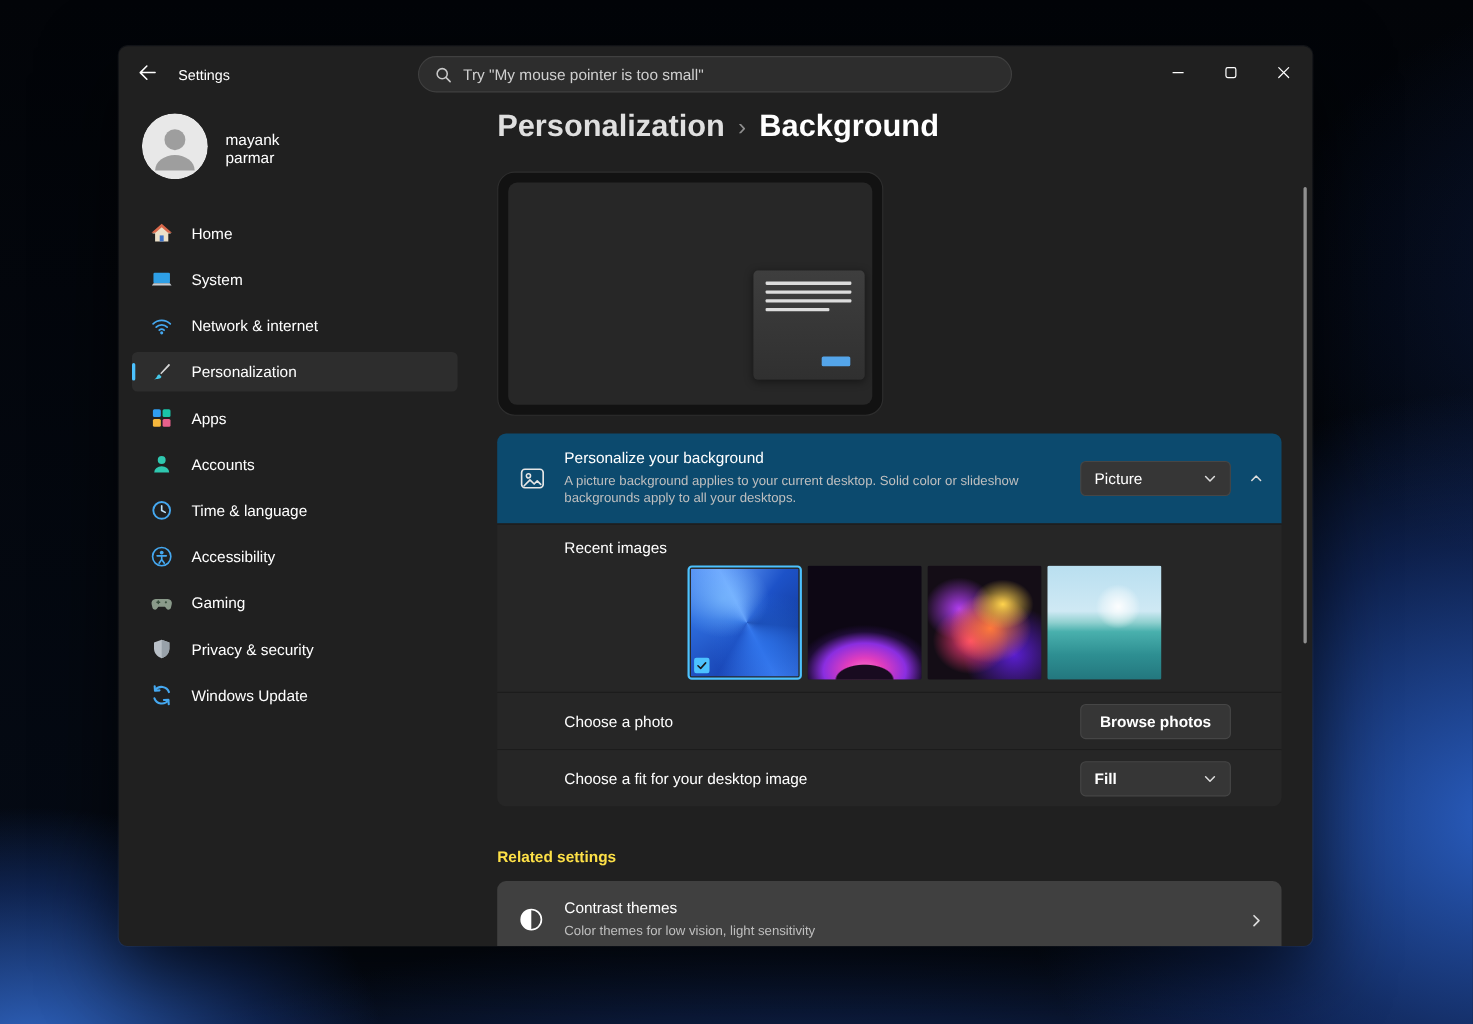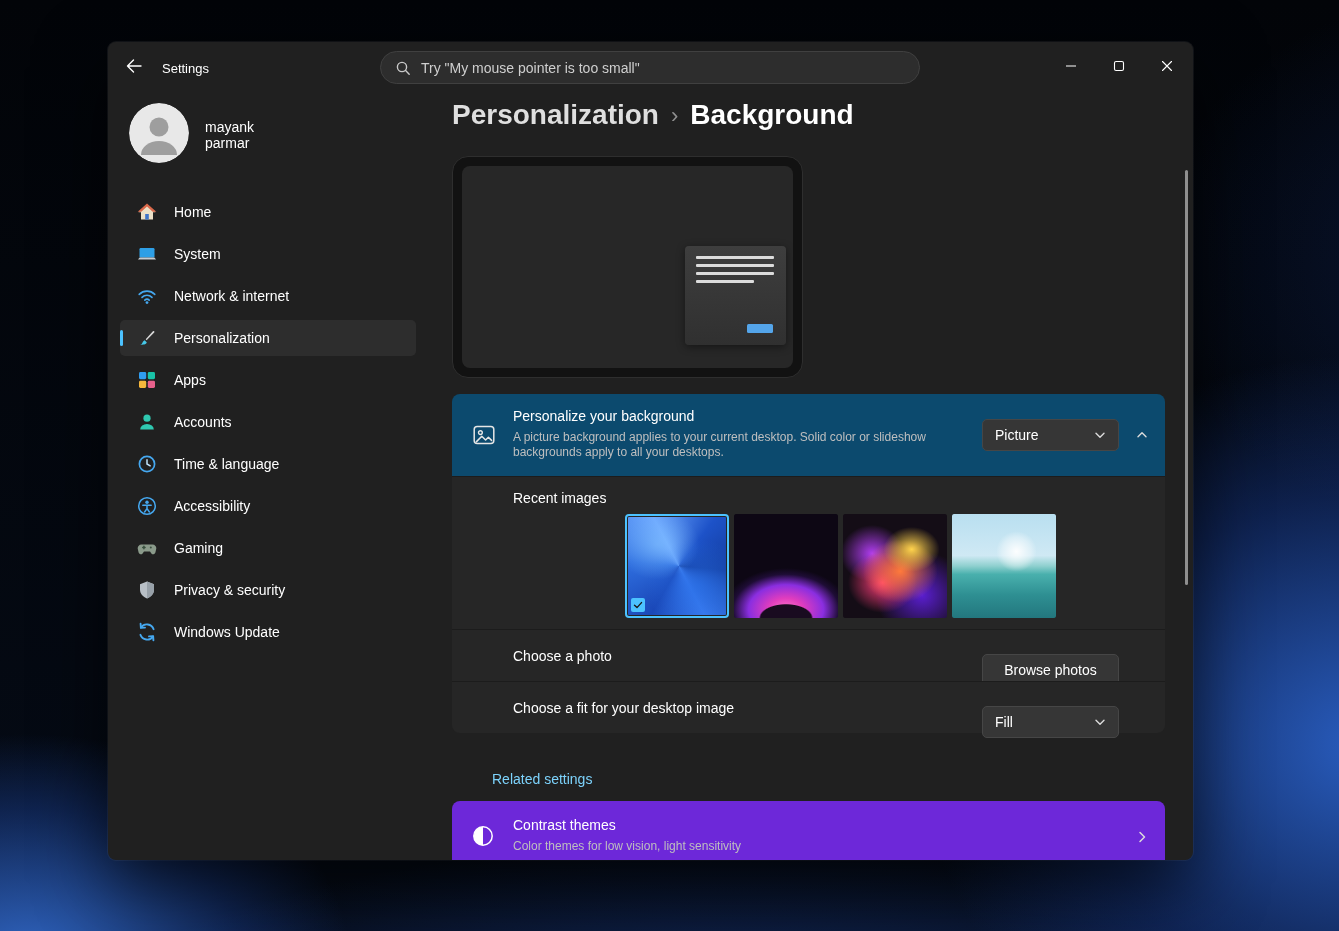--- a/index.html
+++ b/index.html
@@ -78,21 +78,21 @@
   .thumb { position:relative; width:104px; height:104px; overflow:hidden; cursor:pointer; border-radius:2px; }
   .thumb.selected { border:2px solid #4cc2ff; padding:1px; border-radius:4px; }
   .thumb-art { width:100%; height:100%; border-radius:1px; }
   .check-badge { position:absolute; left:4px; bottom:4px; width:14px; height:14px; background:#4cc2ff;
     border-radius:2px; display:flex; align-items:center; justify-content:center; }
 
   .setting-row { position:relative; height:52px; background:#262626; border-top:1px solid #1c1c1c;
     display:flex; align-items:center; }
   .setting-row.last { border-radius:0 0 8px 8px; }
   .row-label { margin-left:61px; font-size:14px; color:#fff; }
-  .row-control { position:absolute; left:530px; top:24px; }
+  .row-control { position:absolute; left:530px; top:10px;font-weight:bold; }
   .btn { width:137px; height:32px; background:#363636; border:1px solid #464646; border-radius:5px;
     display:flex; align-items:center; justify-content:center; font-size:14px; color:#fff; font-family:inherit; cursor:pointer; }
 
   .art-bloom { background:
       radial-gradient(60px 50px at 30% 28%, rgba(130,195,255,.55), transparent 70%),
       radial-gradient(70px 62px at 72% 70%, rgba(40,110,230,.70), transparent 75%),
       conic-gradient(from 210deg at 52% 50%, #1a48b8, #2f6fe0 18%, #6ea8ff 34%, #1d52c8 52%, #123a9a 68%, #3b7cf0 84%, #1a48b8); }
   .art-glow { background:
       radial-gradient(42% 22% at 50% 100%, #190b20 0 58%, rgba(25,11,32,0) 62%),
       radial-gradient(75% 50% at 50% 92%, #ff77c8 0%, #e13dbe 22%, #8a2ee0 48%, rgba(70,25,130,.3) 68%, transparent 80%),
@@ -101,23 +101,23 @@
       radial-gradient(40px 32px at 66% 34%, #ffd34d, transparent 70%),
       radial-gradient(52px 44px at 55% 55%, #ff7a3c, transparent 72%),
       radial-gradient(48px 42px at 38% 66%, #ff3d7a, transparent 72%),
       radial-gradient(42px 38px at 28% 38%, #b03df0, transparent 75%),
       radial-gradient(62px 58px at 76% 78%, #5a1ed0, transparent 75%),
       #140d16; }
   .art-sea { background:
       radial-gradient(26px 26px at 62% 36%, rgba(255,255,255,.95), rgba(255,255,255,.35) 55%, transparent 78%),
       linear-gradient(180deg,#b9dff0 0%, #cfe9f4 40%, #8fd0cf 50%, #49b0ad 58%, #2e8f92 78%, #23777e 100%); }
 
-  .related-heading { position:absolute; left:344px; top:729px; font-size:14px; font-weight:400; color:#7dd3fc;margin-left:40px; }
+  .related-heading { position:absolute; left:344px; top:729px; font-size:14px; font-weight:700; color:#fde047; }
   .contrast-card { position:absolute; left:344px; top:759px; width:713px; height:74px;
-    background:#6d28d9; border-radius:8px; cursor:pointer; }
+    background:#404040; border-radius:8px; cursor:pointer; }
   .contrast-icon { position:absolute; left:20px; top:24px; width:22px; height:22px; }
   .card-title { position:absolute; left:61px; top:16px; font-size:14px; color:#fff; }
   .card-desc { position:absolute; left:61px; top:38px; font-size:12px; color:#bfbfbf; }
   .chev-right { position:absolute; right:16px; top:29px; }
 
   .scrollbar { position:absolute; left:1077px; top:128px; width:3px; height:415px;
     background:#8f8f8f; border-radius:2px; cursor:pointer; }
 </style>
 </head>
 <body>

